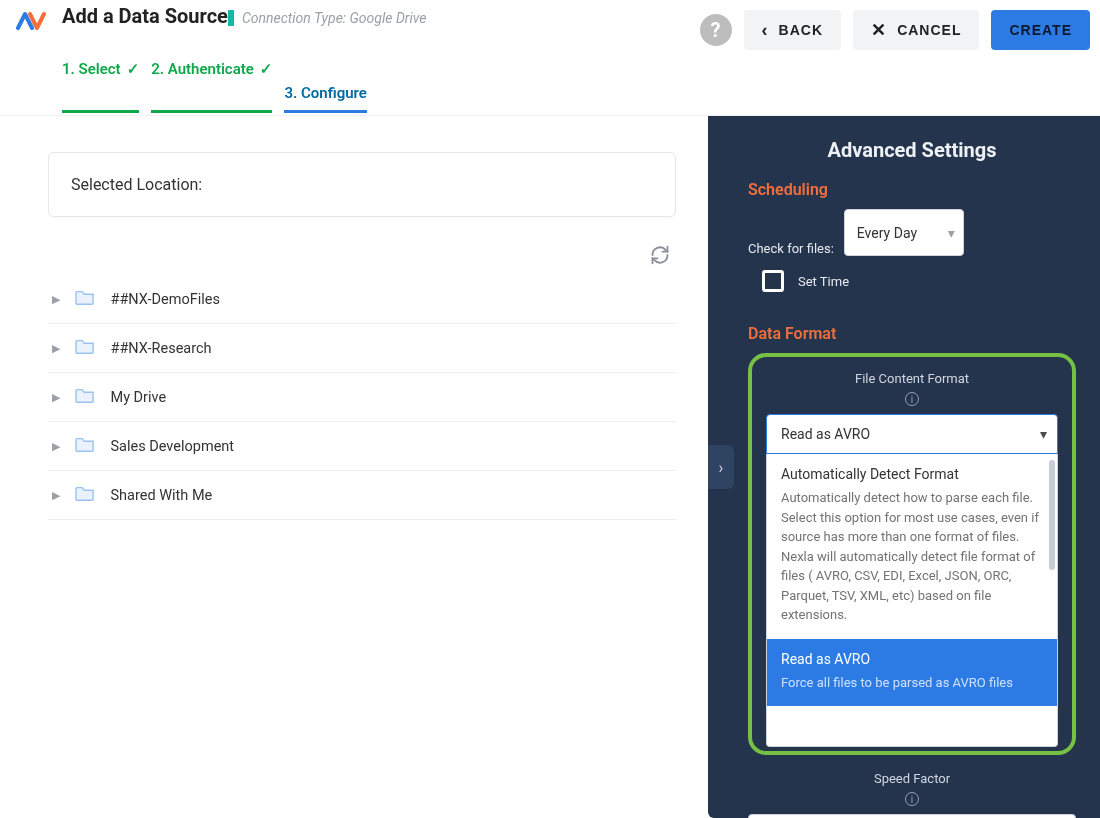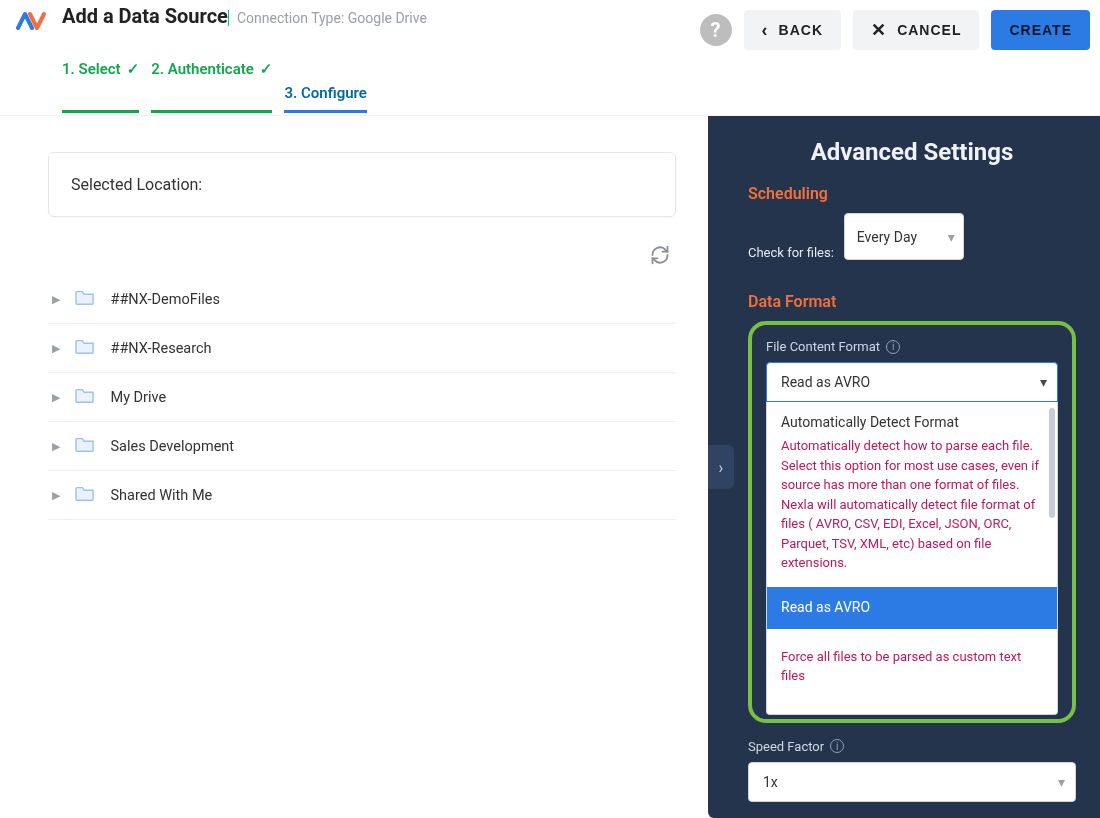--- a/index.html
+++ b/index.html
@@ -5,21 +5,21 @@
   * { box-sizing: border-box; margin: 0; padding: 0; }
   html, body { width: 1100px; height: 818px; font-family: -apple-system, BlinkMacSystemFont, "Segoe UI", Roboto, Arial, sans-serif; overflow: hidden; background:#fff;}
   .app { display:flex; flex-direction:column; height:100%; }
 
   
   .topbar { display:flex; align-items:flex-start; padding:4px 10px 0 10px; gap:10px; }
   .logo-wrap { width:42px; display:flex; align-items:center; justify-content:center; padding-top:4px;}
   .title-wrap { flex:1; }
   .title-row { display:flex; align-items:baseline; }
   .page-title { font-size:20px; font-weight:700; color:#222; }
-  .conn-type { font-size:14px; color:#9aa0a6; border-left:1px solid #14b8a6; padding-left:8px;}
+  .conn-type { font-size:14px; color:#9aa0a6; border-left:6px solid #14b8a6; padding-left:8px;font-style:italic;}
   .steps { display:flex; gap:12px; margin-top:4px; }
   .step { font-size:15px; font-weight:600; padding:4px 0 8px 0; display:flex; align-items:center; gap:6px; cursor:pointer; border-bottom:3px solid transparent;}
   .step.done { color:#0fa84b; border-bottom-color:#0fa84b;}
   .step.active { color:#0369a1; border-bottom-color:#2c7be5;margin-top:48px;}
   .check { color:#0fa84b; }
   .top-actions { display:flex; align-items:center; gap:12px; padding-top:6px;}
   .help-circle { width:32px; height:32px; border-radius:50%; background:#bdbdbd; color:#fff; display:flex; align-items:center; justify-content:center; font-weight:700; cursor:pointer; font-size:20px;}
   .btn { height:40px; padding:0 18px; border:none; border-radius:4px; font-size:14px; font-weight:700; letter-spacing:1px; display:flex; align-items:center; gap:10px; cursor:pointer;}
   .btn.ghost { background:#f1f3f5; color:#222; }
   .btn.primary { background:#2c7be5; color:#0f172a; }
@@ -33,41 +33,41 @@
   .file-row { display:flex; align-items:center; padding:13px 4px; border-bottom:1px solid #eceef1; gap:14px;}
   .caret { color:#9aa0a6; font-size:11px;}
   .folder-icon { color:#9cc2f2; }
   .file-name { font-size:14.5px; color:#333; }
   .refresh { float:right; color:#888; cursor:pointer;}
   .file-list-head { display:flex; justify-content:flex-end; padding:0 6px 6px 0;}
 
   
   .sidebar-wrap { position:relative; flex:1; background:#24344d; color:#e6e9ef; padding:22px 24px 22px 40px; overflow:hidden; border-bottom-left-radius:6px;}
   .sidebar-toggle { position:absolute; left:0; top:50%; transform:translateY(-50%); width:26px; height:44px; background:#2f4462; color:#cfd6e3; display:flex; align-items:center; justify-content:center; border-radius:0 6px 6px 0; cursor:pointer; font-size:16px;}
-  .sidebar-title { text-align:center; font-size:24px; font-weight:700; color:#eef1f6; margin-bottom:18px;}
+  .sidebar-title { text-align:center; font-size:20px; font-weight:700; color:#eef1f6; margin-bottom:18px;}
   .section-label { color:#f26e3b; font-weight:600; font-size:16px; margin:6px 0 10px;}
   .row-inline { display:flex; align-items:flex-end; gap:10px; font-size:13px;}
   .select-lite { background:#fff; color:#333; border:1px solid #cfd4dc; border-radius:4px; height:47px; padding:0 28px 0 12px; font-size:14px; position:relative; display:flex; align-items:center; min-width:120px; cursor:pointer;}
   .select-lite .dd { position:absolute; right:8px; color:#9aa0a6;}
   .checkbox-lg { width:22px; height:22px; border:3px solid #fff; border-radius:3px; cursor:pointer; }
   .small-row { display:flex; align-items:center; gap:14px; margin-top:14px; padding-left:14px; font-size:13px;}
-  .field-label { font-size:13px; color:#d0d6e2; margin-bottom:8px; display:flex; align-items:center; gap:6px;}
+  .field-label { font-size:13px; color:#d0d6e2; margin-bottom:8px; display:flex; align-items:center; gap:6px;flex-direction:column;}
   .info-dot { width:14px; height:14px; border:1px solid #94a0b8; border-radius:50%; font-size:10px; display:inline-flex; align-items:center; justify-content:center; color:#94a0b8;}
   .select-wide { background:#fff; color:#333; border:1px solid #cfd4dc; border-radius:4px; height:40px; padding:0 32px 0 14px; font-size:14px; position:relative; display:flex; align-items:center; cursor:pointer;}
   .select-wide .dd { position:absolute; right:10px; color:#4a4a4a;}
 
   
   .highlight-box { border:4px solid #76c043; border-radius:18px; padding:14px 14px 4px 14px; margin-top:4px;}
 
   
   .dd-panel { background:#fff; margin-top:0; border:1px solid #cfd4dc; border-top:none; border-radius:0 0 4px 4px; color:#333; max-height:340px; overflow:hidden; position:relative;}
   .dd-scroll { max-height:340px; overflow-y:auto; padding-bottom:0;}
   .dd-item { padding:12px 14px 14px 14px; cursor:pointer;}
   .dd-item .t { font-size:14px; color:#333;}
-  .dd-item .d { font-size:13px; color:#be185d; margin-top:6px; line-height:1.5;}
+  .dd-item .d { font-size:13px; color:#737373; margin-top:6px; line-height:1.5;}
   .dd-item.selected { background:#2c7be5;}
   .dd-item.selected .t { color:#fff;}
   .dd-item.selected .d { color:#cfe0fb;}
   .dd-scroll::-webkit-scrollbar{ width:8px;}
   .dd-scroll::-webkit-scrollbar-thumb{ background:#c7cdd6; border-radius:4px;}
   .thin-scroll { position:absolute; right:2px; top:6px; width:6px; height:110px; background:#c7cdd6; border-radius:4px;}
 
   .speed-group { margin-top:16px;}
 </style>
 </head>
@@ -179,20 +179,24 @@
       <div class="sidebar-title">Advanced Settings</div>
 
       <div class="section-label">Scheduling</div>
       <div class="row-inline">
         <span>Check for files:</span>
         <div class="select-lite">
           <span>Every Day</span>
           <span class="dd">▾</span>
         </div>
       </div>
+      <div class="small-row">
+        <div class="checkbox-lg"></div>
+        <span>Set Time</span>
+      </div>
 
       <div style="height:26px"></div>
       <div class="section-label">Data Format</div>
 
       <div class="highlight-box">
         <div class="field-label">
           <span>File Content Format</span>
           <span class="info-dot">i</span>
         </div>
         <div class="select-wide" style="border-bottom-left-radius:0;border-bottom-right-radius:0;border-color:#2c7be5;">
@@ -201,23 +205,23 @@
         </div>
         <div class="dd-panel">
           <div class="thin-scroll"></div>
           <div class="dd-scroll">
             <div class="dd-item">
               <div class="t">Automatically Detect Format</div>
               <div class="d">Automatically detect how to parse each file. Select this option for most use cases, even if source has more than one format of files. Nexla will automatically detect file format of files ( AVRO, CSV, EDI, Excel, JSON, ORC, Parquet, TSV, XML, etc) based on file extensions.</div>
             </div>
             <div class="dd-item selected">
               <div class="t">Read as AVRO</div>
+              <div class="d">Force all files to be parsed as AVRO files</div>
             </div>
             <div class="dd-item">
-              <div class="d">Force all files to be parsed as custom text files</div>
             </div>
             <div class="dd-item" style="padding-bottom:2px">
               
             </div>
           </div>
         </div>
       </div>
 
       <div class="speed-group">
         <div class="field-label">

